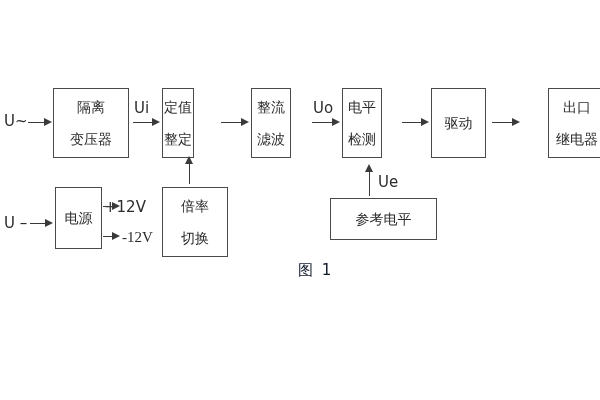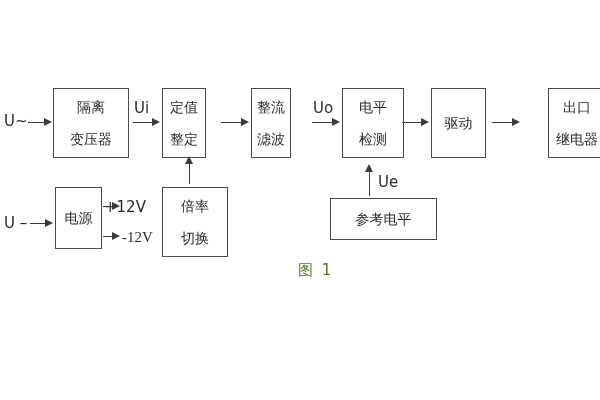--- a/index.html
+++ b/index.html
@@ -34,21 +34,21 @@
   .sig {
     position: absolute;
     font-size: 15px;
     line-height: 16px;
     color: #2b2b2b;
     white-space: nowrap;
   }
   .caption {
     position: absolute;
     font-size: 15px;
-    color: #4d7c0f;
+    color: #0f172a;
     letter-spacing: 2px;
     white-space: nowrap;
   }
   .harrow {
     position: absolute;
     height: 1px;
     background: #3a3a3a;
   }
   .harrow::after {
     content: "";
@@ -79,31 +79,31 @@
 </head>
 <body>
 
 <div class="canvas">
 
   <div class="box" style="left:53px; top:88px; width:76px; height:70px;">
     <span>隔离</span>
     <span>变压器</span>
   </div>
 
-  <div class="box" style="left:162px; top:88px; width:44px; height:70px;">
+  <div class="box" style="left:162px; top:88px; width:32px; height:70px;">
     <span>定值</span>
     <span>整定</span>
   </div>
 
   <div class="box" style="left:251px; top:88px; width:40px; height:70px;">
     <span>整流</span>
     <span>滤波</span>
   </div>
 
-  <div class="box" style="left:342px; top:88px; width:62px; height:70px;">
+  <div class="box" style="left:342px; top:88px; width:40px; height:70px;">
     <span>电平</span>
     <span>检测</span>
   </div>
 
   <div class="box" style="left:431px; top:88px; width:55px; height:70px;">
     <span>驱动</span>
   </div>
 
   <div class="box" style="left:522px; top:88px; width:58px; height:70px;margin-left:26px;">
     <span>出口</span>

